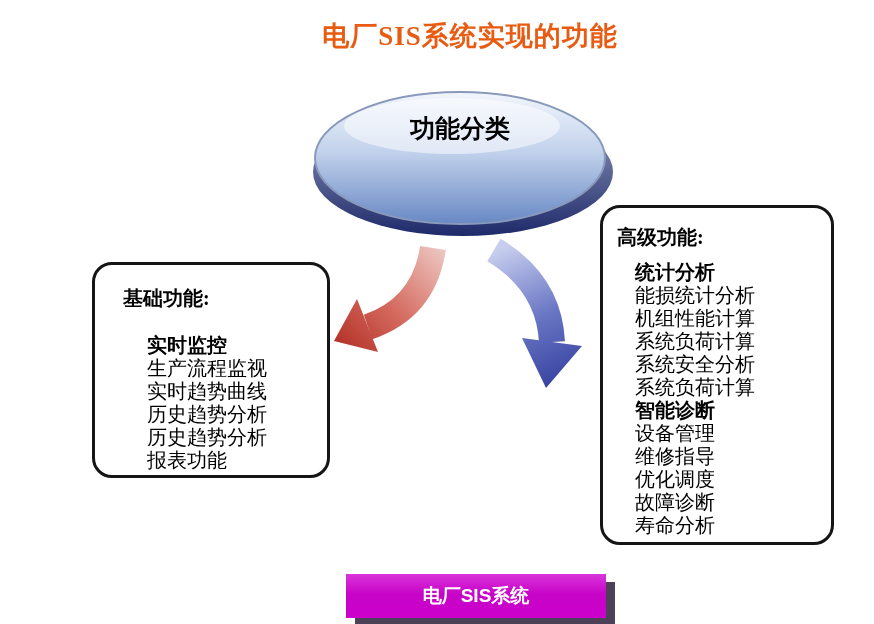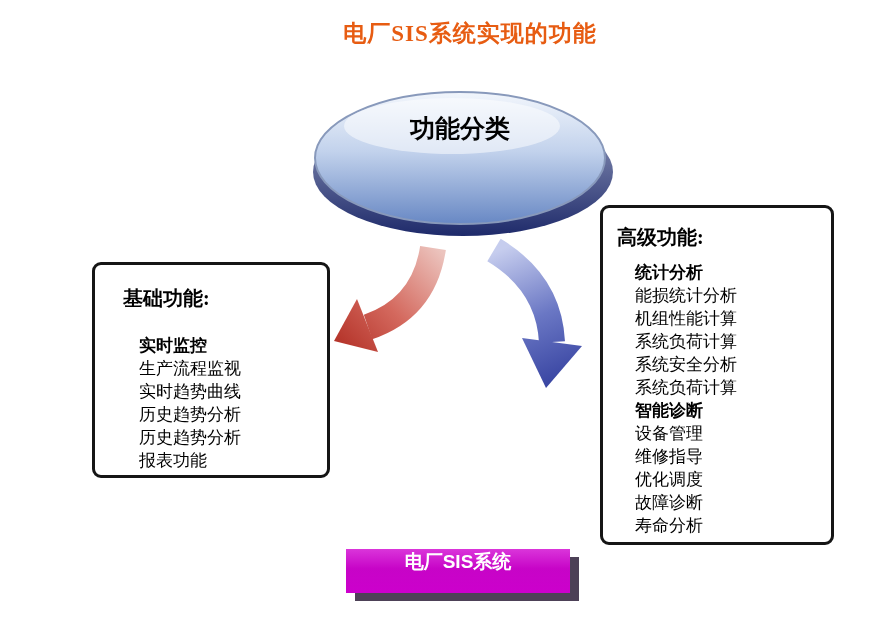--- a/index.html
+++ b/index.html
@@ -3,46 +3,46 @@
 <meta charset="utf-8">
 <style>
   html,body { margin:0; padding:0; }
   body {
     width:874px; height:624px; position:relative; overflow:hidden;
     background:#ffffff;
     font-family:"Liberation Serif", serif;
   }
   .slide-title {
     position:absolute; left:70px; top:18px; width:800px;
-    text-align:center; font-size:23px; font-weight:bold;
+    text-align:center; font-size:27px; font-weight:bold;
     color:#e75c12; letter-spacing:1px; z-index:2;
   }
   .diagram-svg { position:absolute; left:0; top:0; z-index:1; }
   .hub-label {
     position:absolute; left:360px; top:112px; width:200px;
     text-align:center; font-size:25px; font-weight:bold; color:#000;
     z-index:3;
   }
   .box {
     position:absolute; background:#ffffff;
-    border:3px solid #151515; border-radius:9px;
+    border:3px solid #151515; border-radius:20px;
     box-sizing:border-box; z-index:2;
   }
   .box-left  { left:92px;  top:262px; width:238px; height:216px; padding:20px 0 0 28px; }
   .box-right { left:600px; top:205px; width:234px; height:340px; padding:16px 0 0 14px; }
   .box-title { font-size:20px; font-weight:bold; color:#000; }
   .box-left  .box-title { margin-bottom:22px; }
   .box-right .box-title { margin-bottom:10px; }
-  .items { font-size:17px; line-height:23px; color:#000; }
-  .box-left  .items { margin-left:16px; }
+  .items { font-size:20px; line-height:23px; color:#000; }
+  .box-left  .items { margin-left:24px; }
   .box-right .items { margin-left:18px; }
   .list-item.bold { font-weight:bold; }
   .footer-bar {
-    position:absolute; left:346px; top:549px; width:224px; height:44px;
-    display:flex; justify-content:center;
+    position:absolute; left:346px; top:574px; width:260px; height:44px;
+    display:flex; align-items:center; justify-content:center;
     color:#ffffff; font-size:19px; font-weight:bold;
     background:linear-gradient(180deg,#da35da 0%,#c704c7 45%,#cc00cc 100%);
     box-shadow:9px 8px 0 0 #4d4157;
     z-index:2; font-family:"Liberation Sans", sans-serif;
   }
 </style>
 </head>
 <body>
 
 <div class="slide-title" style="color: rgb(231, 92, 18);">电厂SIS系统实现的功能</div>

